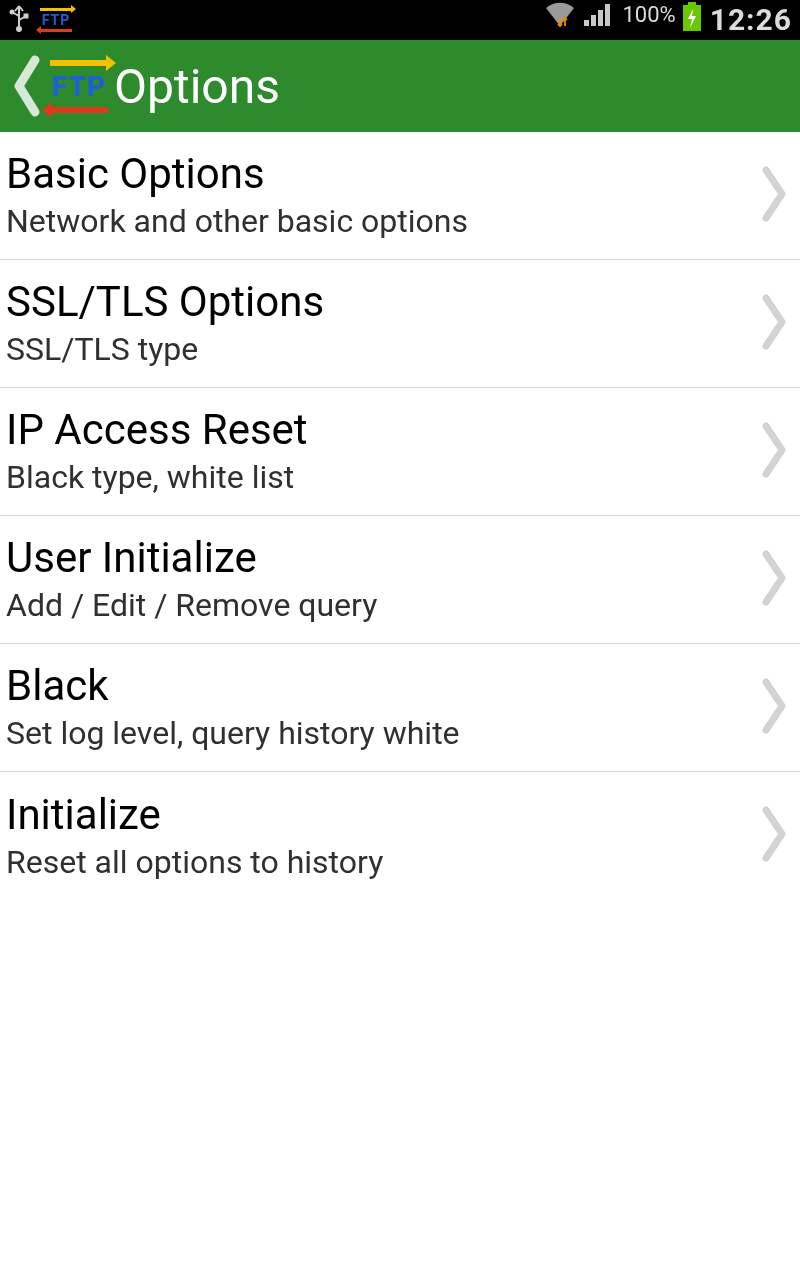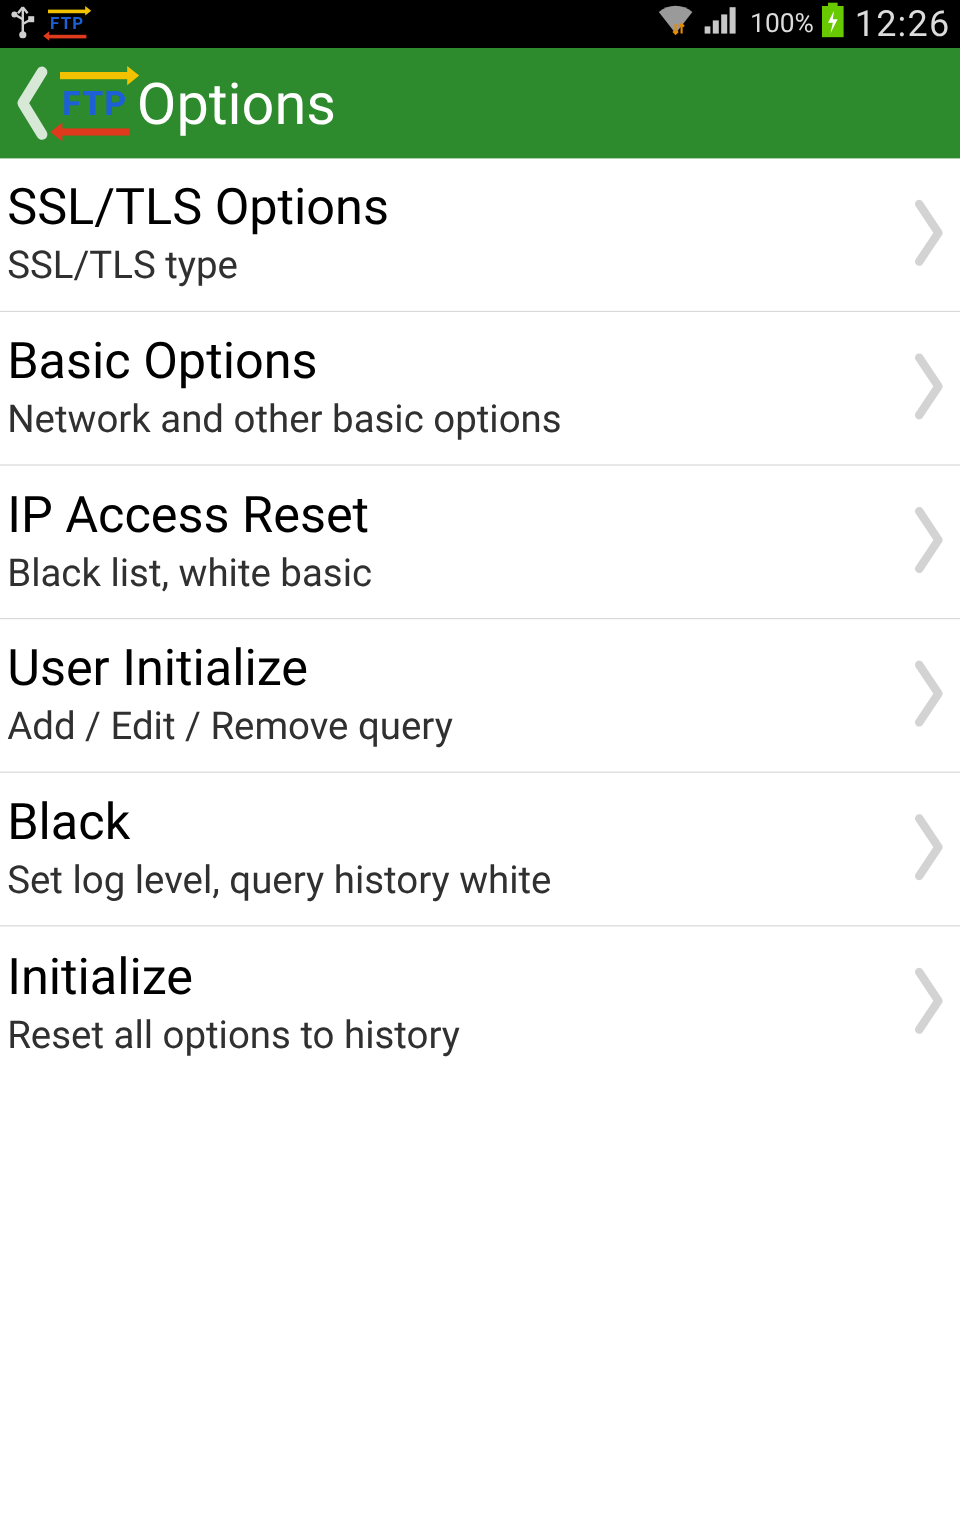--- a/index.html
+++ b/index.html
@@ -15,22 +15,22 @@
   .status-bar {
     height: 40px;
     background: #000000;
     color: #cfcfcf;
     display: flex;
     align-items: center;
     padding: 0 8px;
     font-size: 26px;
   }
   .status-left { display: flex; align-items: center; gap: 10px; }
-  .status-right { margin-left: auto; display: flex; align-items: center; gap: 8px; }
-  .status-clock { color: #dcdcdc; font-size: 30px; letter-spacing: 1px; font-weight: 400; }
+  .status-right { margin-left: auto; display: flex; gap: 8px; }
+  .status-clock { color: #dcdcdc; font-size: 30px; letter-spacing: 1px; font-weight: 700; }
   .battery-pct { color: #dcdcdc; font-size: 22px; margin-right: -2px; }
 
   .ftp-mini {
     display: inline-flex;
     flex-direction: column;
     align-items: center;
     line-height: 1;
   }
   .ftp-mini .arrow-y { width: 32px; height: 3px; background:#f2c200; position:relative; margin-bottom:2px;}
   .ftp-mini .arrow-y::after{content:"";position:absolute;right:-4px;top:-3px;border-left:5px solid #f2c200;border-top:4px solid transparent;border-bottom:4px solid transparent;}
@@ -161,46 +161,46 @@
     <span class="txt">FTP</span>
     <span class="ar"></span>
   </span>
   <span class="app-title">Options</span>
 </div>
 
 <div class="list">
 
   <div class="list-item">
     <div class="item-text">
+      <div class="item-title">Basic Options</div>
+      <div class="item-sub">Network and other basic options</div>
+    </div>
+    <span class="chevron">
+      <svg width="26" height="56" viewBox="0 0 26 56">
+          <path d="M4 4 L20 28 L4 52" stroke="#d3d3d3" stroke-width="7" fill="none" stroke-linecap="round" stroke-linejoin="round"></path>
+        </svg>
+    </span>
+  </div>
+
+  <div class="list-item">
+    <div class="item-text">
       <div class="item-title">SSL/TLS Options</div>
       <div class="item-sub">SSL/TLS type</div>
     </div>
     <span class="chevron">
       <svg width="26" height="56" viewBox="0 0 26 56">
           <path d="M4 4 L20 28 L4 52" stroke="#d3d3d3" stroke-width="7" fill="none" stroke-linecap="round" stroke-linejoin="round"></path>
         </svg>
     </span>
   </div>
 
   <div class="list-item">
     <div class="item-text">
-      <div class="item-title">Basic Options</div>
-      <div class="item-sub">Network and other basic options</div>
-    </div>
-    <span class="chevron">
-      <svg width="26" height="56" viewBox="0 0 26 56">
-          <path d="M4 4 L20 28 L4 52" stroke="#d3d3d3" stroke-width="7" fill="none" stroke-linecap="round" stroke-linejoin="round"></path>
-        </svg>
-    </span>
-  </div>
-
-  <div class="list-item">
-    <div class="item-text">
       <div class="item-title">IP Access Reset</div>
-      <div class="item-sub">Black list, white basic</div>
+      <div class="item-sub">Black type, white list</div>
     </div>
     <span class="chevron">
       <svg width="26" height="56" viewBox="0 0 26 56">
           <path d="M4 4 L20 28 L4 52" stroke="#d3d3d3" stroke-width="7" fill="none" stroke-linecap="round" stroke-linejoin="round"></path>
         </svg>
     </span>
   </div>
 
   <div class="list-item">
     <div class="item-text">

